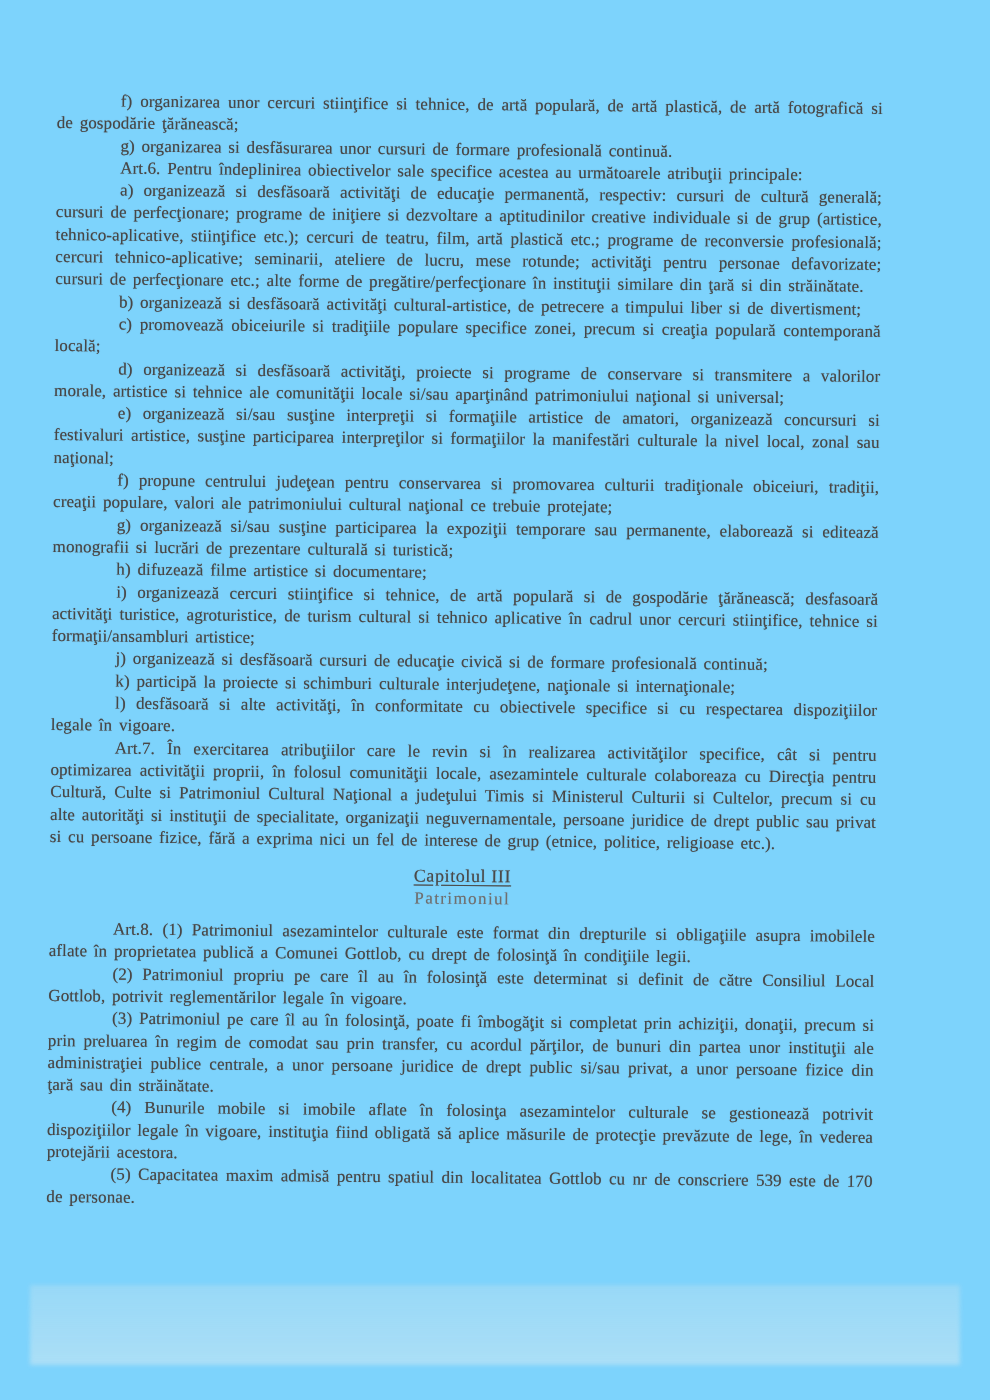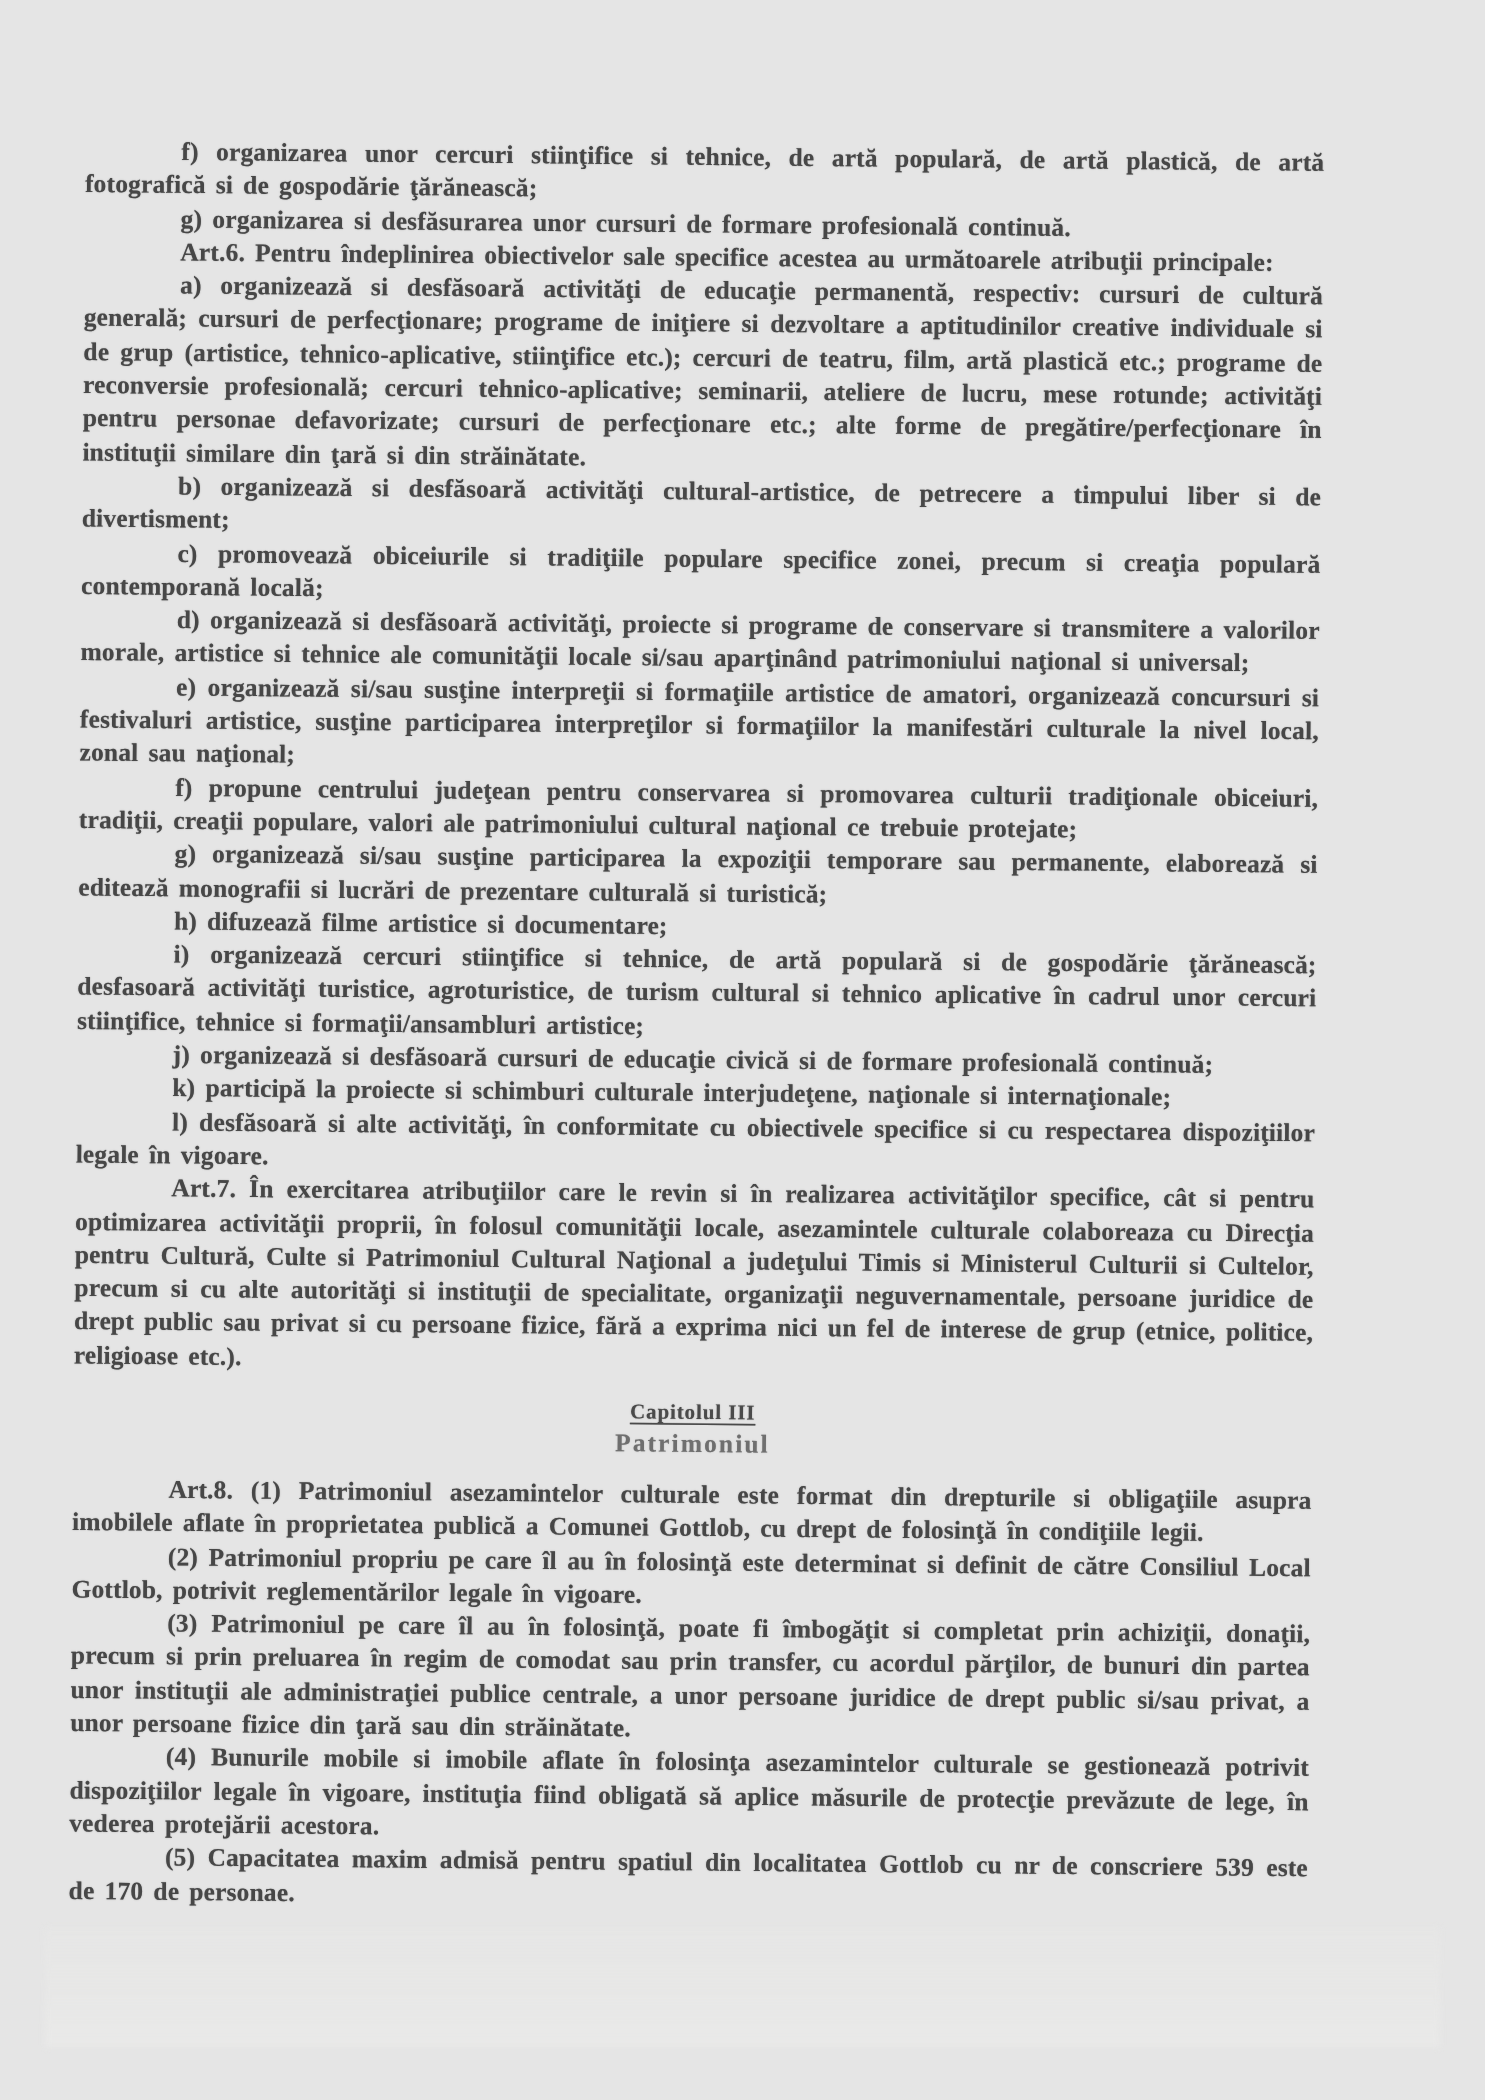--- a/index.html
+++ b/index.html
@@ -4,24 +4,23 @@
 <style>
   html, body {
     margin: 0;
     padding: 0;
     background: #ffffff;
   }
   .page {
     position: relative;
     width: 990px;
     height: 1400px;
-    background: #e5e5e5;
+    background: #7dd3fc;
     overflow: hidden;
     font-family: "Liberation Serif", "DejaVu Serif", serif;
-    font-weight: bold;
   }
   
   .scan-noise {
     position: absolute;
     left: 30px;
     top: 1285px;
     width: 930px;
     height: 80px;
     background: linear-gradient(180deg, rgba(235,235,233,0.25), rgba(240,240,238,0.4));
     filter: blur(2px);
@@ -45,21 +44,21 @@
     word-spacing: 2.4px;
     letter-spacing: 0.1px;
     text-shadow: 0 0 0.8px rgba(90,90,90,0.7);
   }
   .chapter {
     margin: 14px 0 11px 0;
     text-align: center;
   }
   .chapter-title {
     display: inline-block;
-    font-size: 14px;
+    font-size: 18px;
     color: #4a4a4a;
     letter-spacing: 0.6px;
     text-decoration: underline;
     text-underline-offset: 3px;
     text-shadow: 0 0 0.8px rgba(90,90,90,0.7);
   }
   .chapter-subtitle {
     font-size: 17px;
     line-height: 24px;
     color: #6f6f6f;

